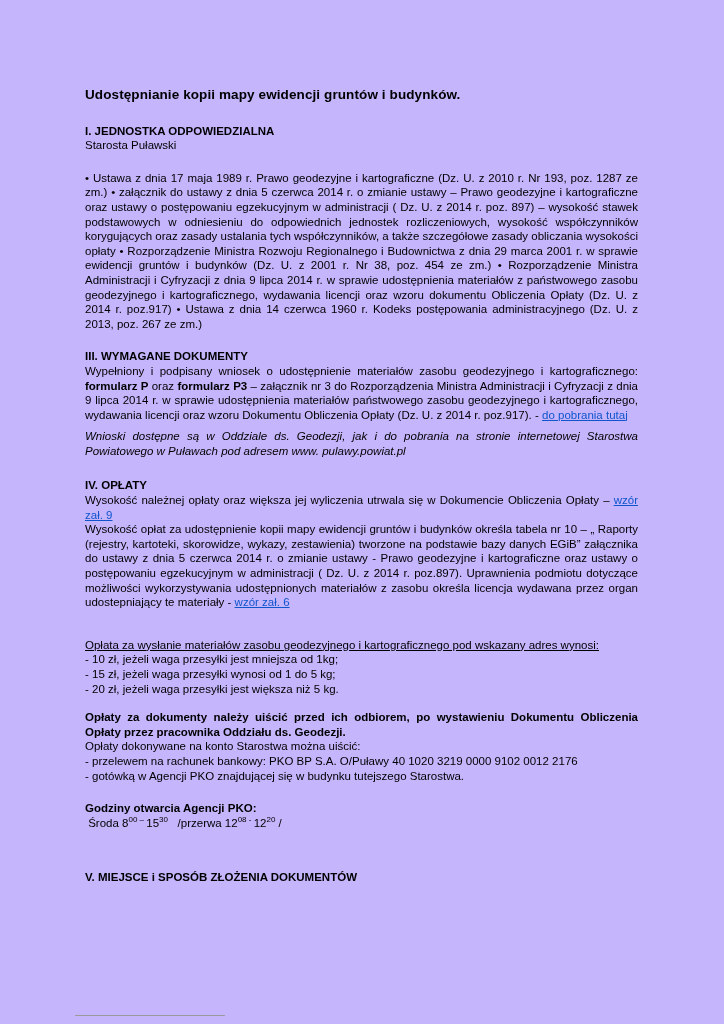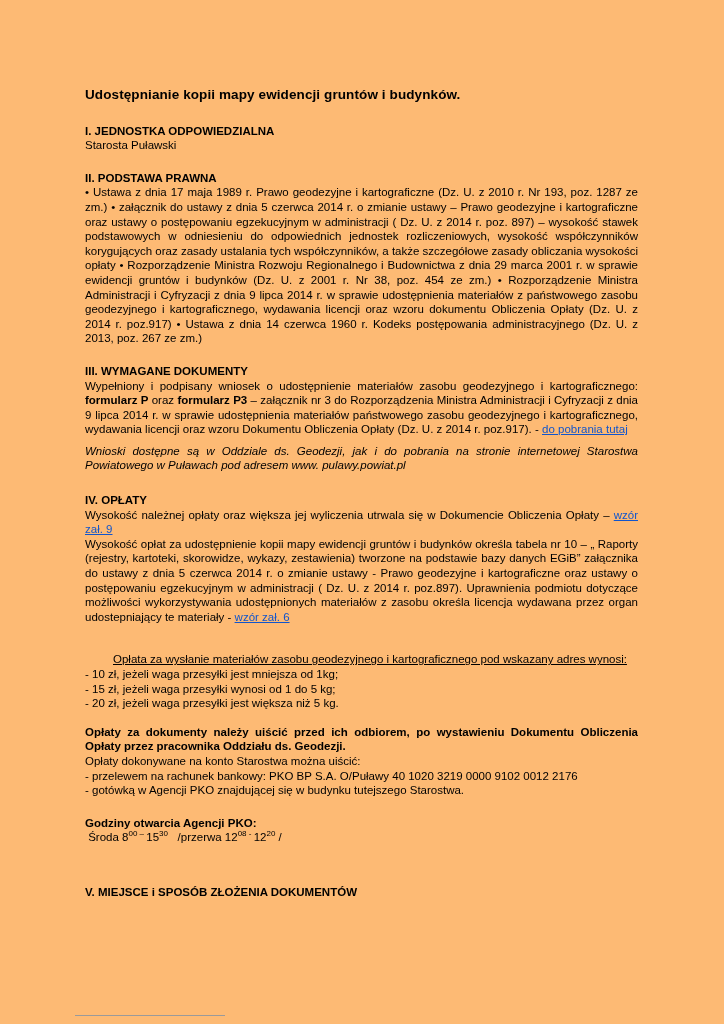--- a/index.html
+++ b/index.html
@@ -7,37 +7,37 @@
   html, body { background:#ffffff; }
   body {
     font-family: "Liberation Sans", "DejaVu Sans", sans-serif;
     color:#000;
   }
   .page {
     position:relative;
     width:724px;
     height:1024px;
     margin:0 auto;
-    background:#fdba74;
+    background:#c4b5fd;
     padding:88px 86px 0 85px;
     font-size:11.5px;
     line-height:14.6px;
     overflow:hidden;
   }
   .title {
     font-size:13.5px;
     font-weight:bold;
     margin-bottom:21px;
     letter-spacing:0.1px;
   }
   .h { font-weight:bold; }
   .just { text-align:justify; }
   .b { font-weight:bold; }
   .i { font-style:italic; }
-  .u { text-decoration:underline;margin-left:28px; }
+  .u { text-decoration:underline; }
   a.lnk { color:#1155CC; text-decoration:underline; cursor:pointer; }
   sup { font-size:8px; line-height:0; vertical-align:super; }
   .pre { white-space:pre-wrap; }
   .mt7  { margin-top:7px;font-style:italic; }
   .mt14 { margin-top:14px; }
   .mt18 { margin-top:18px; }
   .mt20 { margin-top:20px; }
   .mt28 { margin-top:28px; }
   .mt40 { margin-top:40px; }
   .bottom-divider {
@@ -55,21 +55,20 @@
 <div class="page">
 
   <div class="title">Udostępnianie kopii mapy  ewidencji gruntów i budynków.</div>
 
   <div class="sec">
     <div class="h">I. JEDNOSTKA ODPOWIEDZIALNA</div>
     <div>Starosta Puławski</div>
   </div>
 
   <div class="sec mt18">
-    <div class="h">II. PODSTAWA PRAWNA</div>
     <p class="just">• Ustawa z dnia 17 maja 1989 r. Prawo geodezyjne i kartograficzne (Dz. U. z 2010 r. Nr 193, poz. 1287 ze zm.) • załącznik do ustawy z dnia 5 czerwca 2014 r. o zmianie ustawy – Prawo geodezyjne i kartograficzne oraz ustawy o postępowaniu egzekucyjnym w administracji ( Dz. U. z 2014 r. poz. 897) – wysokość stawek podstawowych w odniesieniu do odpowiednich jednostek rozliczeniowych, wysokość współczynników korygujących oraz zasady ustalania tych współczynników, a także szczegółowe zasady obliczania wysokości opłaty • Rozporządzenie Ministra Rozwoju Regionalnego i Budownictwa z dnia 29 marca 2001 r. w sprawie ewidencji gruntów i budynków (Dz. U. z 2001 r. Nr 38, poz. 454 ze zm.)  • Rozporządzenie  Ministra Administracji i Cyfryzacji z dnia 9 lipca 2014 r. w sprawie udostępnienia materiałów z państwowego zasobu geodezyjnego i kartograficznego, wydawania licencji oraz wzoru dokumentu Obliczenia Opłaty (Dz. U. z 2014 r. poz.917) •  Ustawa z dnia 14 czerwca 1960 r. Kodeks postępowania administracyjnego (Dz. U. z 2013, poz. 267 ze zm.)</p>
   </div>
 
   <div class="sec mt18">
     <div class="h">III. WYMAGANE DOKUMENTY</div>
     <p class="just"><span>Wypełniony i podpisany wniosek o udostępnienie materiałów zasobu geodezyjnego i kartograficznego: </span><span class="b">formularz P</span><span> oraz </span><span class="b">formularz P3</span><span> – załącznik nr 3 do Rozporządzenia Ministra Administracji i Cyfryzacji z dnia 9 lipca 2014 r. w sprawie udostępnienia materiałów  państwowego zasobu geodezyjnego i kartograficznego, wydawania licencji oraz wzoru Dokumentu Obliczenia Opłaty (Dz. U. z 2014 r. poz.917). - </span><a class="lnk">do pobrania tutaj</a></p>
     <p class="i just mt7">Wnioski dostępne są w Oddziale ds. Geodezji, jak i do pobrania na stronie internetowej Starostwa Powiatowego w Puławach pod adresem www. pulawy.powiat.pl</p>
   </div>
 
   <div class="sec mt20">

